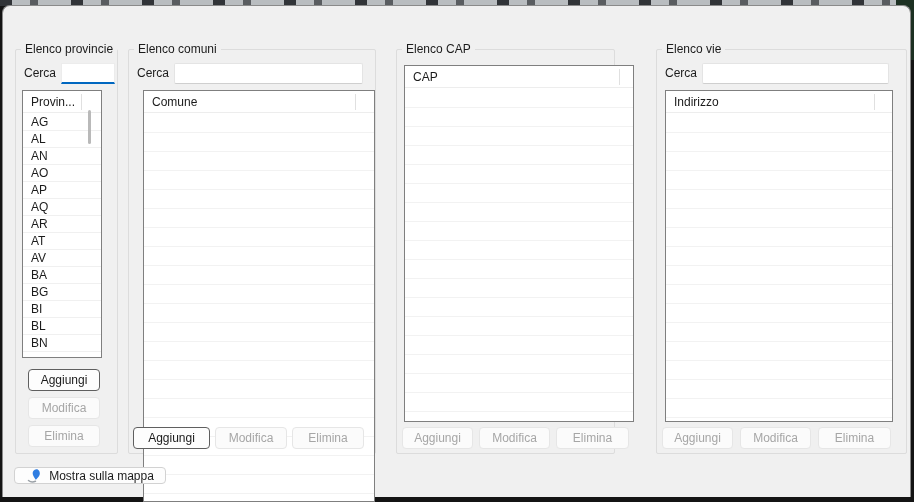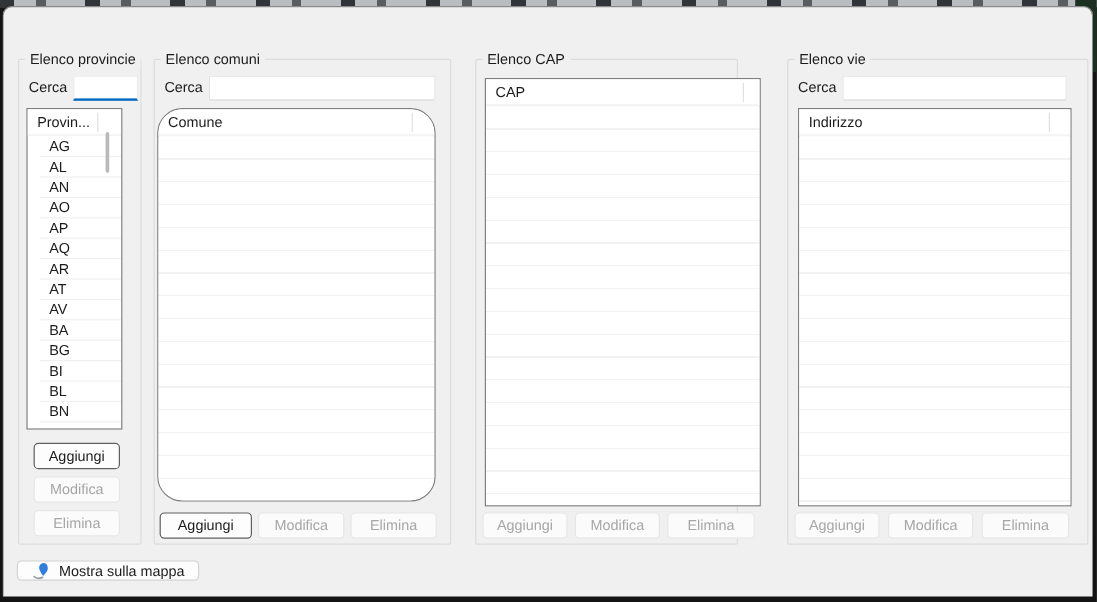--- a/index.html
+++ b/index.html
@@ -46,35 +46,35 @@
   .search-input.focused { border: 1px solid #ececec; border-bottom: 2px solid #0067c0;
     border-radius: 0; }
   .si-prov { left: 45px; width: 54px; }
   .si-com  { left: 45px; width: 189px; }
   .si-vie  { left: 45px; width: 187px; }
 
   
   .listbox { position: absolute; background: #fff; border: 1px solid #7f7f7f;
     overflow: hidden; }
   .lb-prov { left: 6px;  top: 40px; width: 80px;  height: 268px; }
-  .lb-com  { left: 2px;  top: 40px; width: 232px; height: 328px; border-radius: 21px; }
+  .lb-com  { left: 14px;  top: 40px; width: 232px; height: 412px; }
   .lb-cap  { left: 7px;  top: 15px; width: 230px; height: 357px; }
   .lb-vie  { left: 8px;  top: 40px; width: 228px; height: 332px; }
 
   .list-header { position: relative; height: 22px; line-height: 22px; padding-left: 8px;
     font-size: 12px; color: #1b1b1b; background: #fff; border-bottom: 1px solid #ededed;
     white-space: nowrap; overflow: hidden; }
   .col-divider { position: absolute; top: 3px; height: 16px; width: 1px; background: #e0e0e0; }
   .cd-prov { left: 58px; }  .cd-com { left: 211px; }  .cd-cap { left: 214px; }  .cd-vie { left: 208px; }
 
   .rows { position: absolute; left: 0; right: 0; top: 23px; bottom: 0; overflow: hidden; }
   .rows.striped { background: repeating-linear-gradient(to bottom,
       #ffffff 0px, #ffffff 18px, #f2f2f2 18px, #f2f2f2 19px); }
   .list-row { height: 17px; line-height: 17px; padding-left: 8px; font-size: 12px;
-    color: #1b1b1b; border-bottom: 1px solid #f0f0f0; cursor: default; margin-left: 10px; }
+    color: #1b1b1b; border-bottom: 1px solid #f0f0f0; cursor: default; }
 
   .scroll-thumb { position: absolute; right: 10px; top: 19px; width: 3px; height: 34px;
     background: #b9b9b9; border-radius: 2px; }
 
   
   .btn { position: absolute; height: 22px; background: #fdfdfd; border: 1px solid #d2d2d2;
     border-radius: 4px; font: 12px "Liberation Sans", sans-serif; color: #1b1b1b;
     text-align: center; line-height: 20px; cursor: pointer; padding: 0; }
   .btn.primary-border { border: 1px solid #5f5f5f; }
   .btn:disabled { color: #a6a6a6; border-color: #e6e6e6; background: #fbfbfb; cursor: default; }

